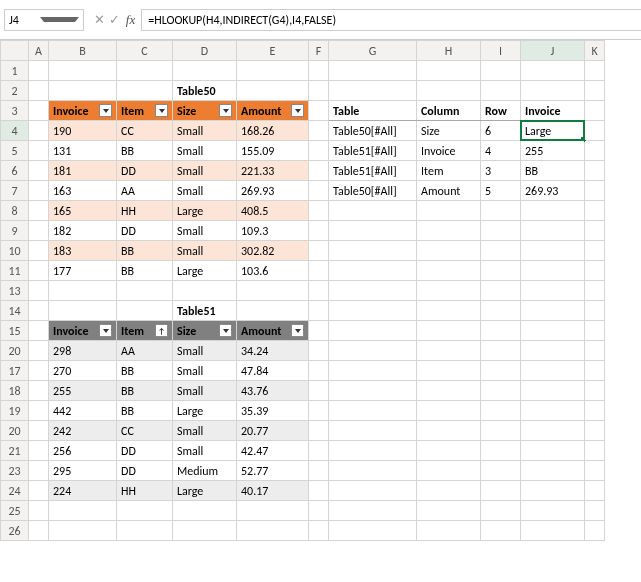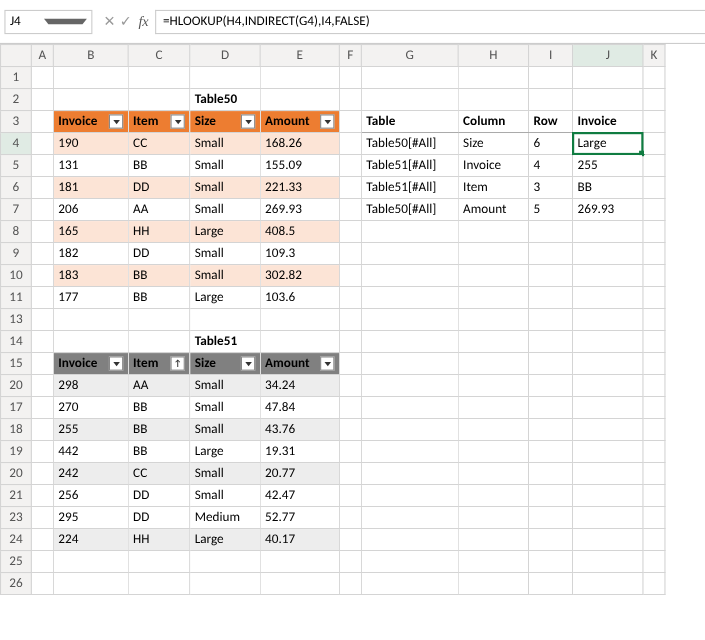--- a/index.html
+++ b/index.html
@@ -367,21 +367,21 @@
           </td>
           <td class="" style="position:relative">
             <div class="cell ">BB</div>
           </td>
           <td class="" style="position:relative"></td>
         </tr>
         <tr>
           <th class="">7</th>
           <td class="" style="position:relative"></td>
           <td class="t50-even" style="position:relative">
-            <div class="cell">206</div>
+            <div class="cell">163</div>
           </td>
           <td class="t50-even" style="position:relative">
             <div class="cell">AA</div>
           </td>
           <td class="t50-even" style="position:relative">
             <div class="cell">Small</div>
           </td>
           <td class="t50-even" style="position:relative">
             <div class="cell">269.93</div>
           </td>
@@ -632,21 +632,21 @@
           <td class="t51-even" style="position:relative">
             <div class="cell">442</div>
           </td>
           <td class="t51-even" style="position:relative">
             <div class="cell">BB</div>
           </td>
           <td class="t51-even" style="position:relative">
             <div class="cell">Large</div>
           </td>
           <td class="t51-even" style="position:relative">
-            <div class="cell">19.31</div>
+            <div class="cell">35.39</div>
           </td>
           <td class="" style="position:relative"></td>
           <td class="" style="position:relative"></td>
           <td class="" style="position:relative"></td>
           <td class="" style="position:relative"></td>
           <td class="" style="position:relative"></td>
           <td class="" style="position:relative"></td>
         </tr>
         <tr>
           <th class="">20</th>

